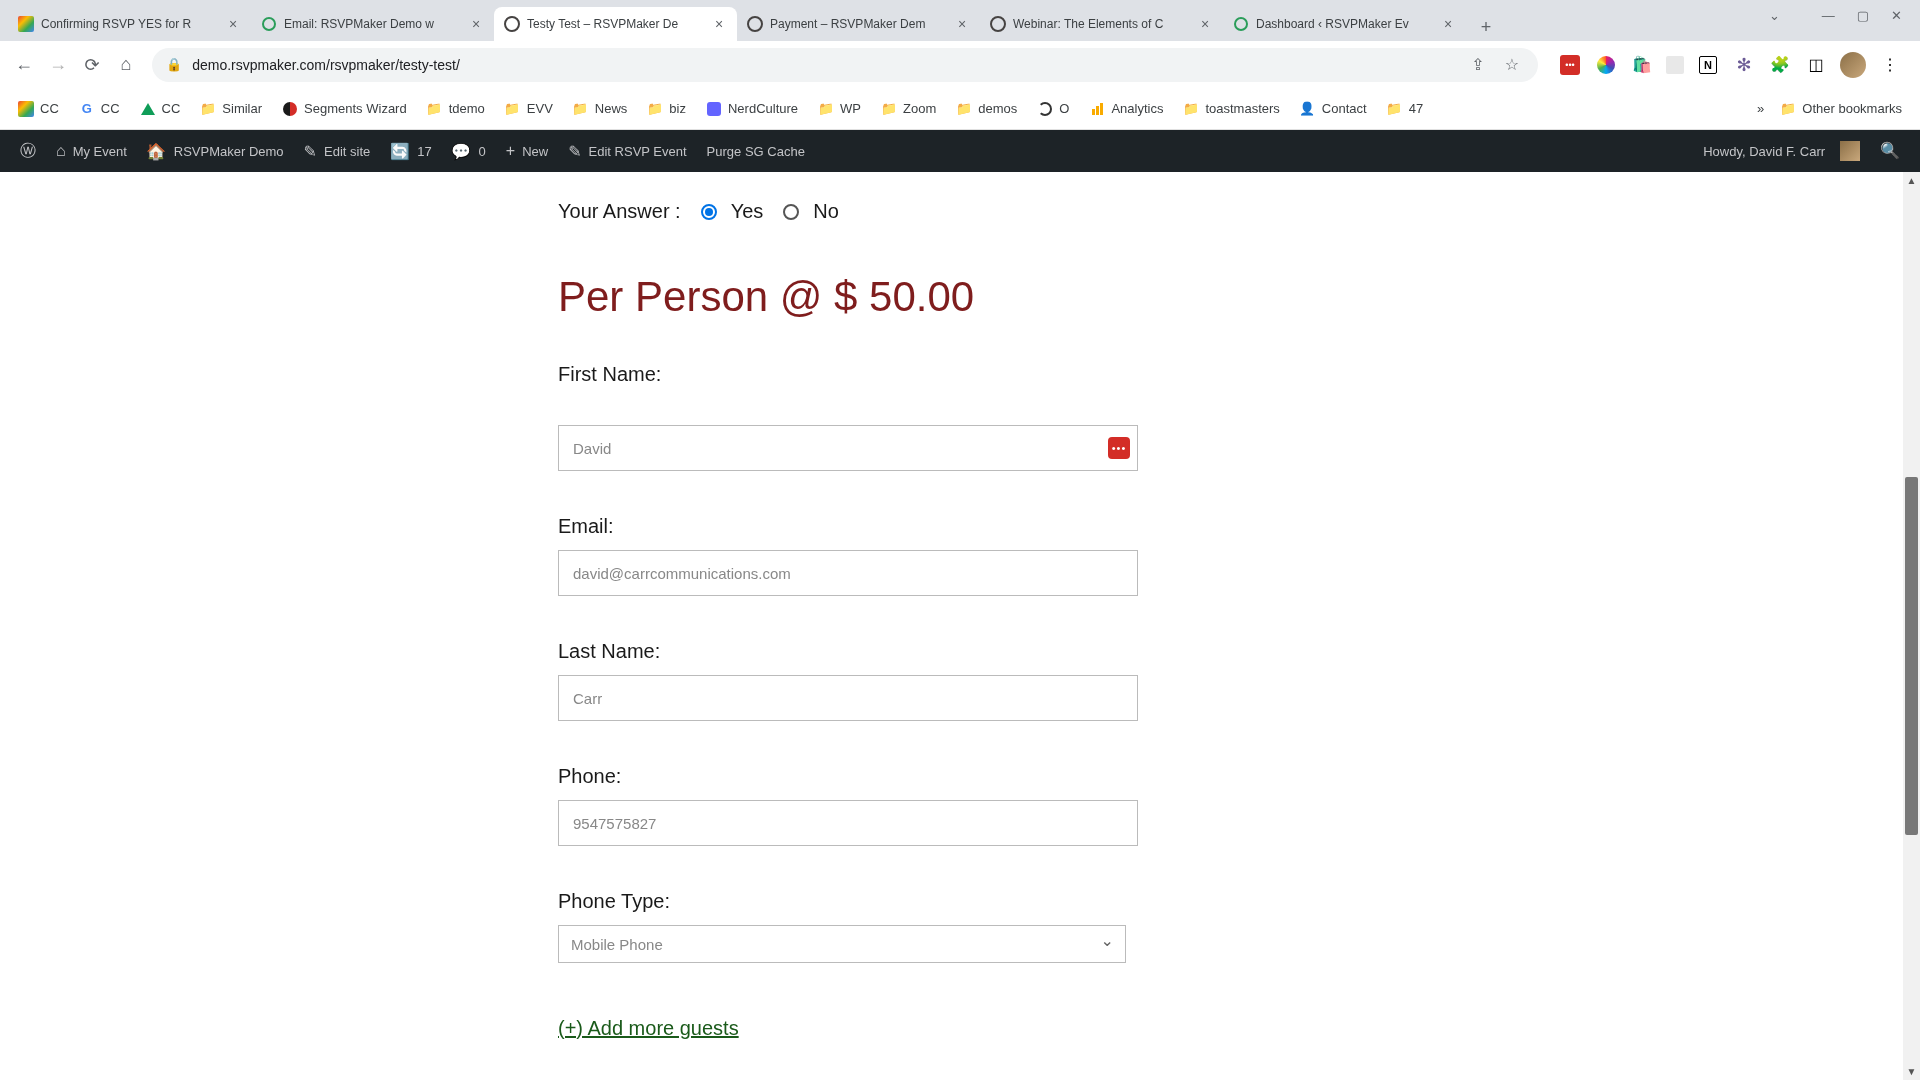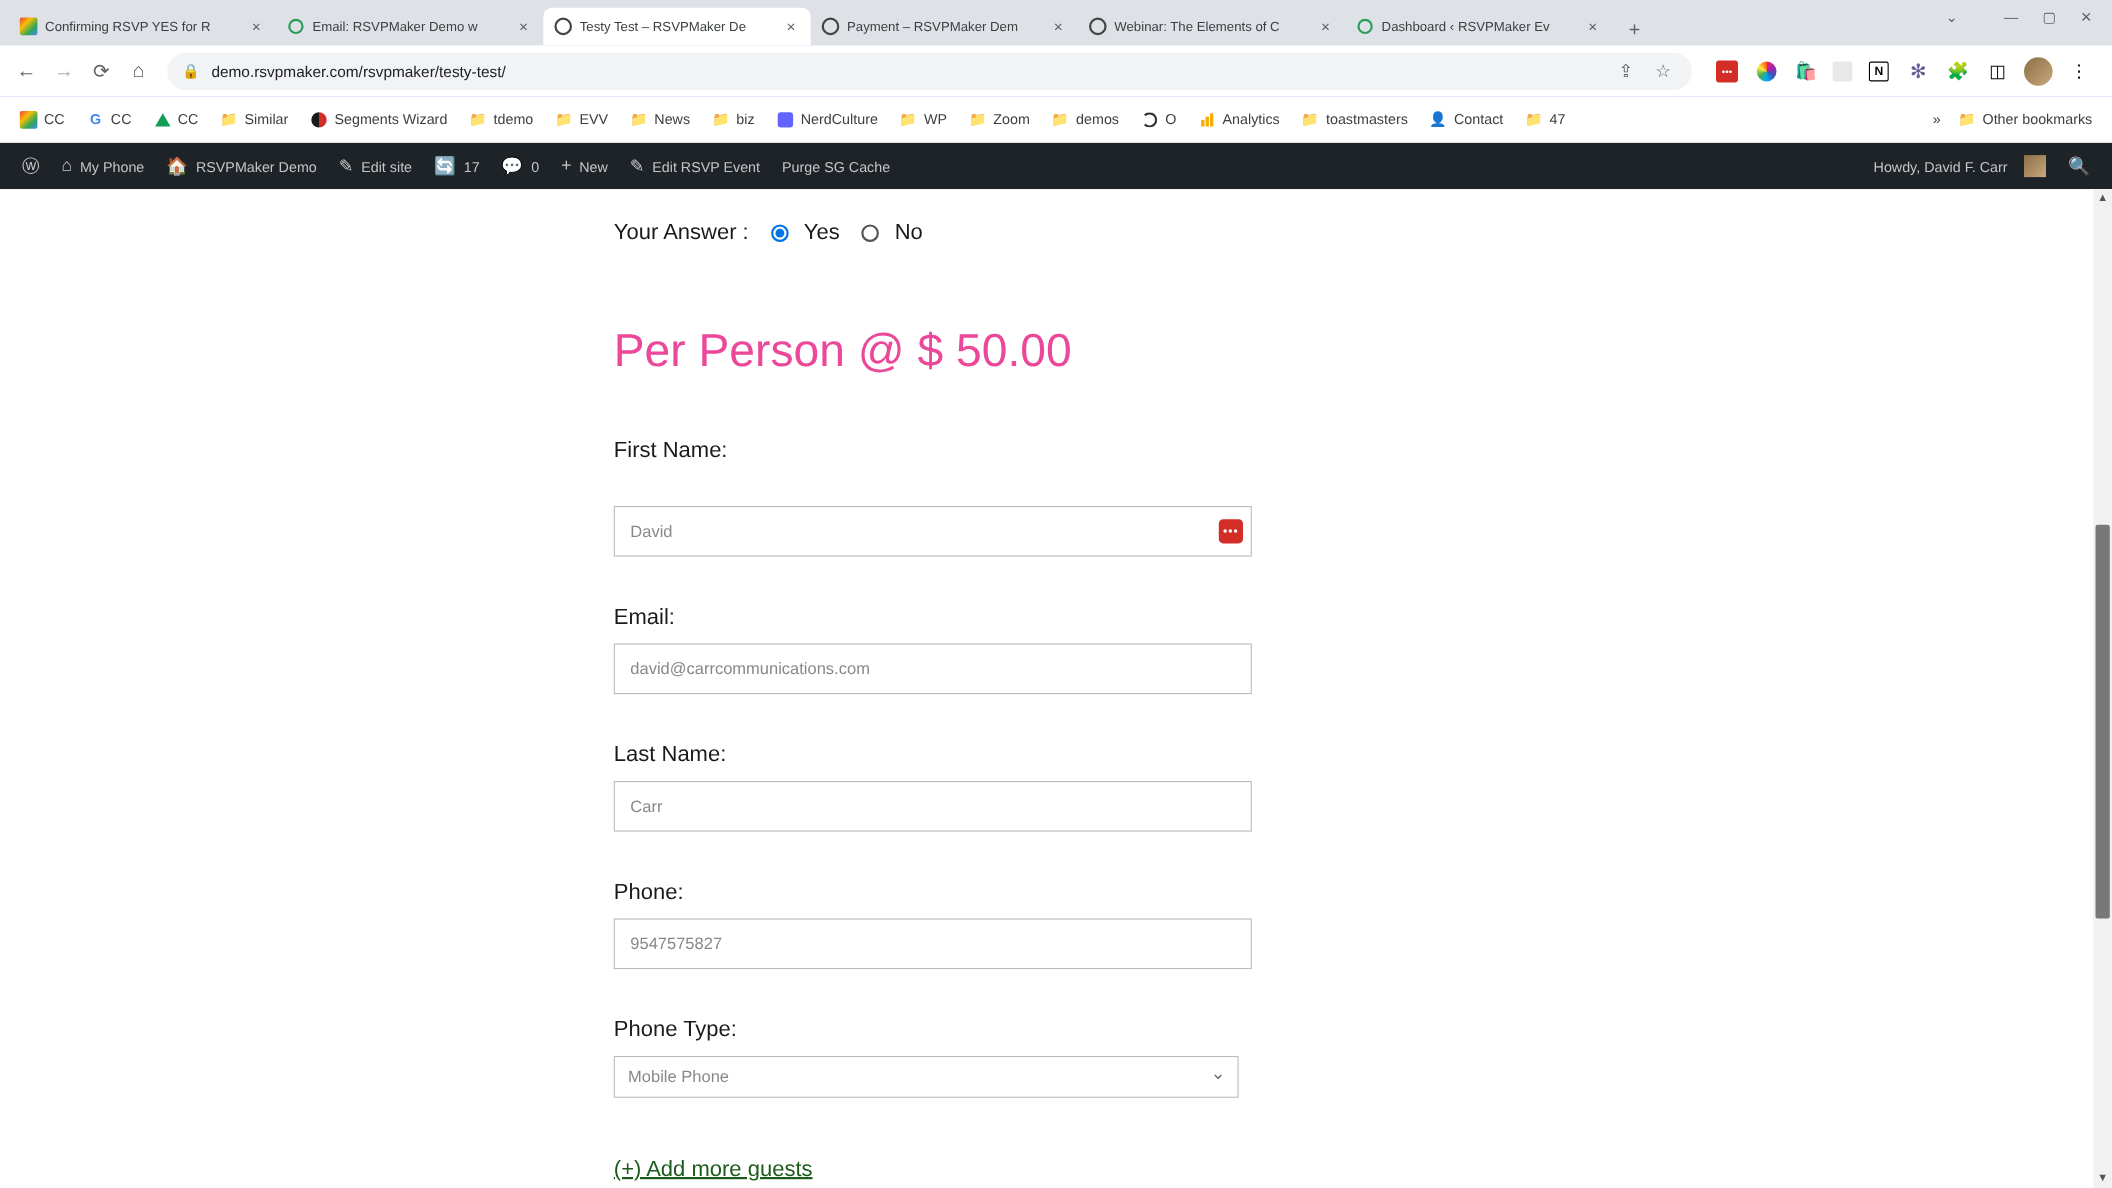--- a/index.html
+++ b/index.html
@@ -40,26 +40,26 @@
 .wp-item { display: flex; align-items: center; gap: 7px; padding: 0 10px; height: 100%; cursor: pointer; }
 .wp-icon { font-size: 16px; }
 .wp-right { margin-left: auto; display: flex; align-items: flex-start; }
 .wp-avatar { width: 20px; height: 20px; background: linear-gradient(135deg, #8b6f47, #c9a87c); margin-left: 8px; }
 
 
 .page-content { position: absolute; left: 0; right: 0; top: 172px; bottom: 0; overflow-y: hidden; background: #fff; }
 
 .form-area { position: absolute; left: 558px; top: 28px; width: 580px; }
 
-.answer-row { display: flex; align-items: center; gap: 10px; font-size: 20px; color: #1a1a1a; margin-bottom: 72px; }
+.answer-row { display: flex; align-items: center; gap: 10px; font-size: 20px; color: #1a1a1a; margin-bottom: 50px; }
 .radio { width: 16px; height: 16px; border: 2px solid #555; border-radius: 50%; display: inline-flex; align-items: center; justify-content: center; margin: 0 4px 0 10px; }
 .radio.checked::after { content: ""; width: 8px; height: 8px; background: #0073e6; border-radius: 50%; }
 .radio.checked { border-color: #0073e6; }
 
-.price-heading { font-size: 42px; font-weight: 400; color: #ec4899; margin-bottom: 55px; }
+.price-heading { font-size: 42px; font-weight: 400; color: #7f1d1d; margin-bottom: 42px; }
 
 .field-group { margin-bottom: 44px; }
 .field-label { font-size: 20px; color: #1a1a1a; margin-bottom: 12px; display: block; }
 .field-input-wrap { position: relative; margin-top: 39px; }
 .text-input { width: 580px; height: 46px; border: 1px solid #bbb; padding: 0 14px; font-size: 15px; color: #888; background: #fff; }
 .lastpass-icon { position: absolute; right: 8px; top: 50%; transform: translateY(-50%); width: 22px; height: 22px; background: #d32d27; border-radius: 4px; display: flex; align-items: center; justify-content: center; color: #fff; font-size: 11px; letter-spacing: 1px; }
 
 .select-input { width: 568px; height: 38px; border: 1px solid #bbb; padding: 0 12px; font-size: 15px; color: #888; background: #fff; appearance: none; position: relative; }
 .select-wrap { position: relative; width: 568px; }
 .select-wrap::after { content: "⌄"; position: absolute; right: 12px; top: 6px; color: #666; font-size: 16px; pointer-events: none; }
@@ -277,21 +277,21 @@
     </div>
   </div>
 </div>
 
 <div class="wp-admin-bar">
   <div class="wp-item">
       <span class="wp-icon">ⓦ</span>
     </div>
   <div class="wp-item">
       <span class="wp-icon">⌂</span>
-      <span>My Phone</span>
+      <span>My Event</span>
     </div>
   <div class="wp-item">
       <span class="wp-icon">🏠</span>
       <span>RSVPMaker Demo</span>
     </div>
   <div class="wp-item">
       <span class="wp-icon">✎</span>
       <span>Edit site</span>
     </div>
   <div class="wp-item">

